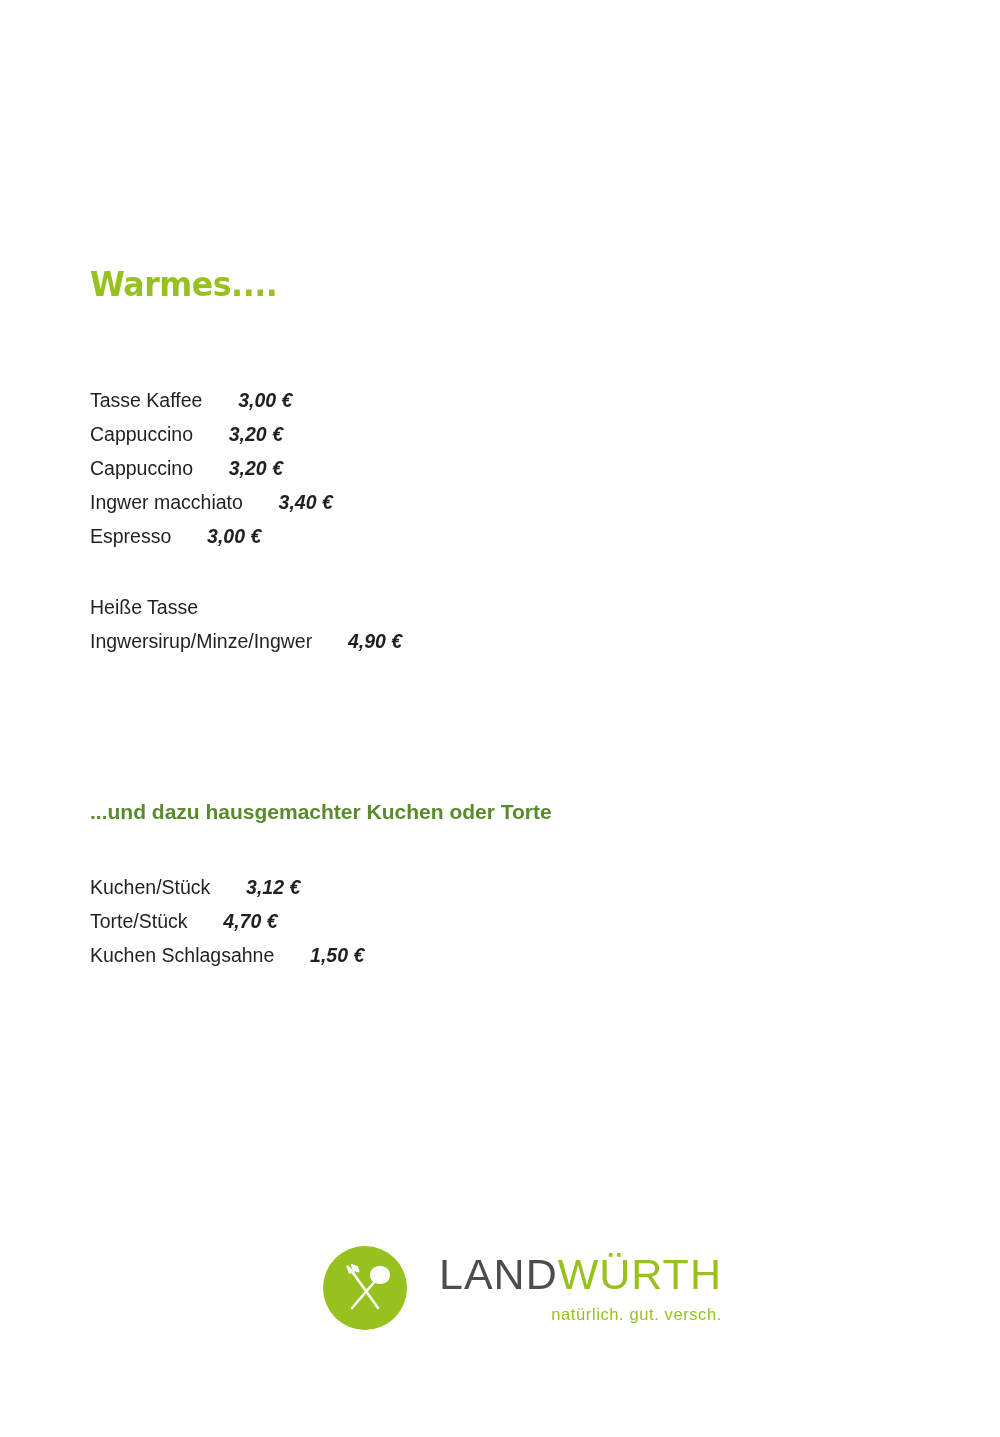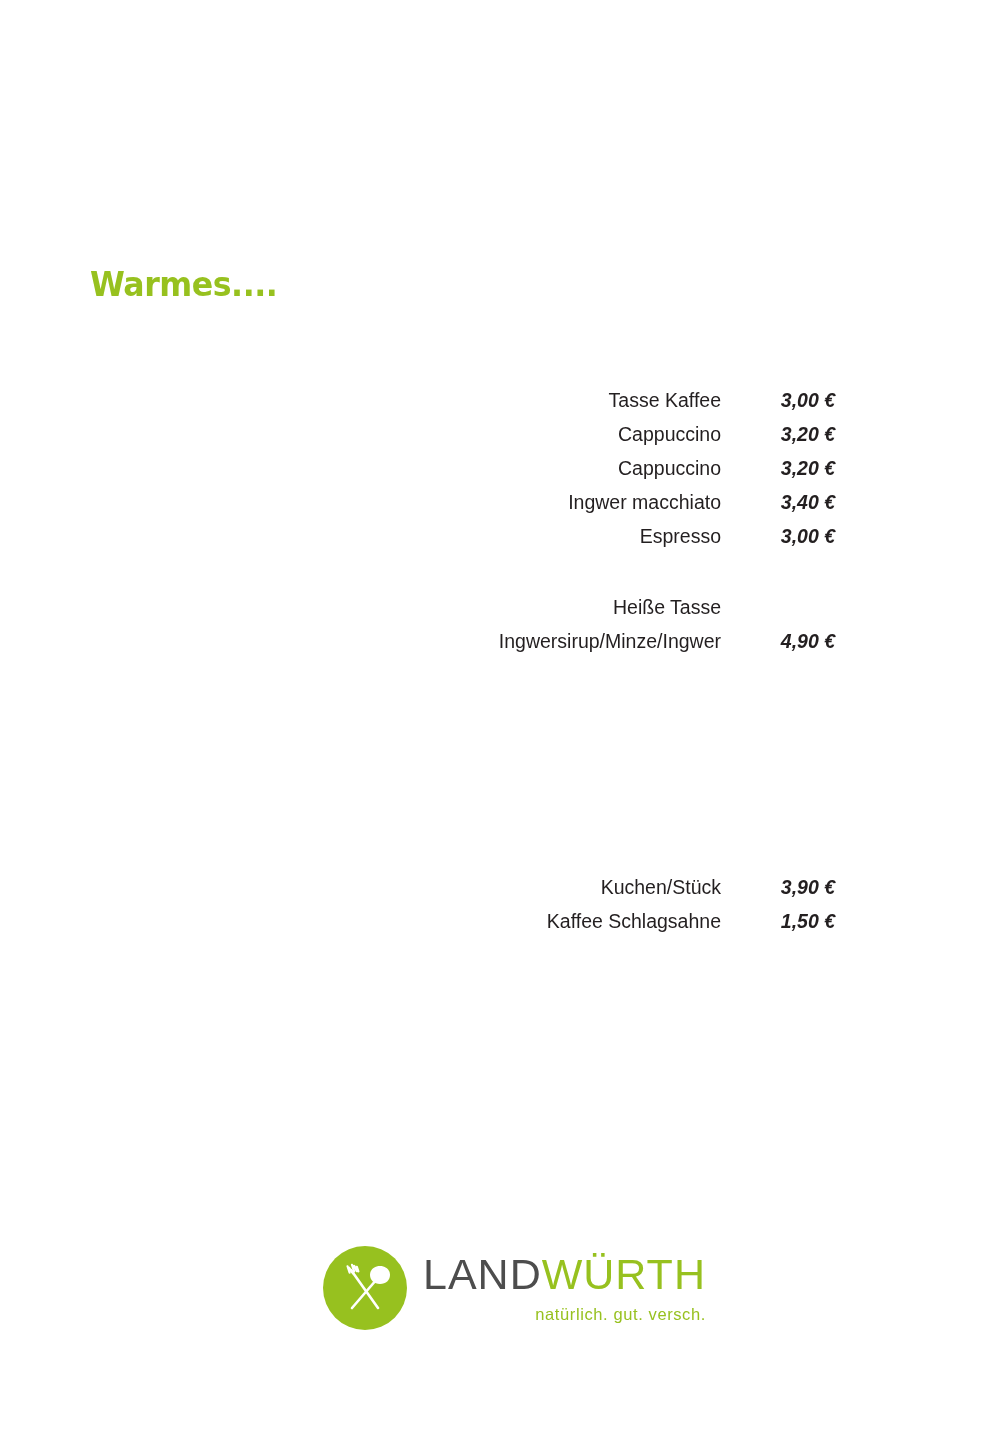--- a/index.html
+++ b/index.html
@@ -43,25 +43,24 @@
     position: absolute;
     left: 90px;
     width: 745px;
   }
   .list.warm { top: 383px; }
   .list.cakes { top: 870px; }
 
   .row {
     display: flex;
     align-items: baseline;
-    justify-content: flex-end;
+    justify-content: flex-start;
     height: 34px;
     font-size: 19.5px;
     line-height: 34px;
-    gap: 24px;
   }
   .row .name {
     font-weight: normal;
     color: #231f20;
     white-space: nowrap;
   }
   .row .price {
     font-weight: bold;
     color: #231f20;
     white-space: nowrap;
@@ -96,21 +95,21 @@
   .logo-mark {
     width: 84px;
     height: 84px;
     border-radius: 50%;
     background: #97c11f;
     position: relative;
     flex: 0 0 auto;
   }
   .logo-mark svg { position: absolute; left: 0; top: 0; }
   .logo-text {
-    margin-left: 16px;
+    margin-left: 32px;
     display: flex;
     flex-direction: column;
     justify-content: center;
   }
   .logo-word {
     font-size: 43px;
     letter-spacing: 1px;
     line-height: 1;
     white-space: nowrap;
   }
@@ -165,28 +164,33 @@
     <div class="row no-price">
       <span class="name">Heiße Tasse</span>
       <span class="price"></span>
     </div>
     <div class="row">
       <span class="name">Ingwersirup/Minze/Ingwer</span>
       <span class="price">4,90 €</span>
     </div>
   </div>
 
+  <div class="subhead">...und dazu hausgemachter Kuchen oder Torte</div>
 
   <div class="list cakes">
     <div class="row">
       <span class="name">Kuchen/Stück</span>
-      <span class="price">3,90 €</span>
-    </div>
-    <div class="row">
-      <span class="name">Kaffee Schlagsahne</span>
+      <span class="price">3,12 €</span>
+    </div>
+    <div class="row">
+      <span class="name">Torte/Stück</span>
+      <span class="price">4,70 €</span>
+    </div>
+    <div class="row">
+      <span class="name">Kuchen Schlagsahne</span>
       <span class="price">1,50 €</span>
     </div>
   </div>
 
   <div class="logo">
     <div class="logo-mark">
       <svg width="84" height="84" viewBox="0 0 84 84" aria-hidden="true">
         <g stroke="#ffffff" stroke-width="2.6" stroke-linecap="round" fill="none">
 
           <line x1="28" y1="24" x2="55" y2="62"></line>

